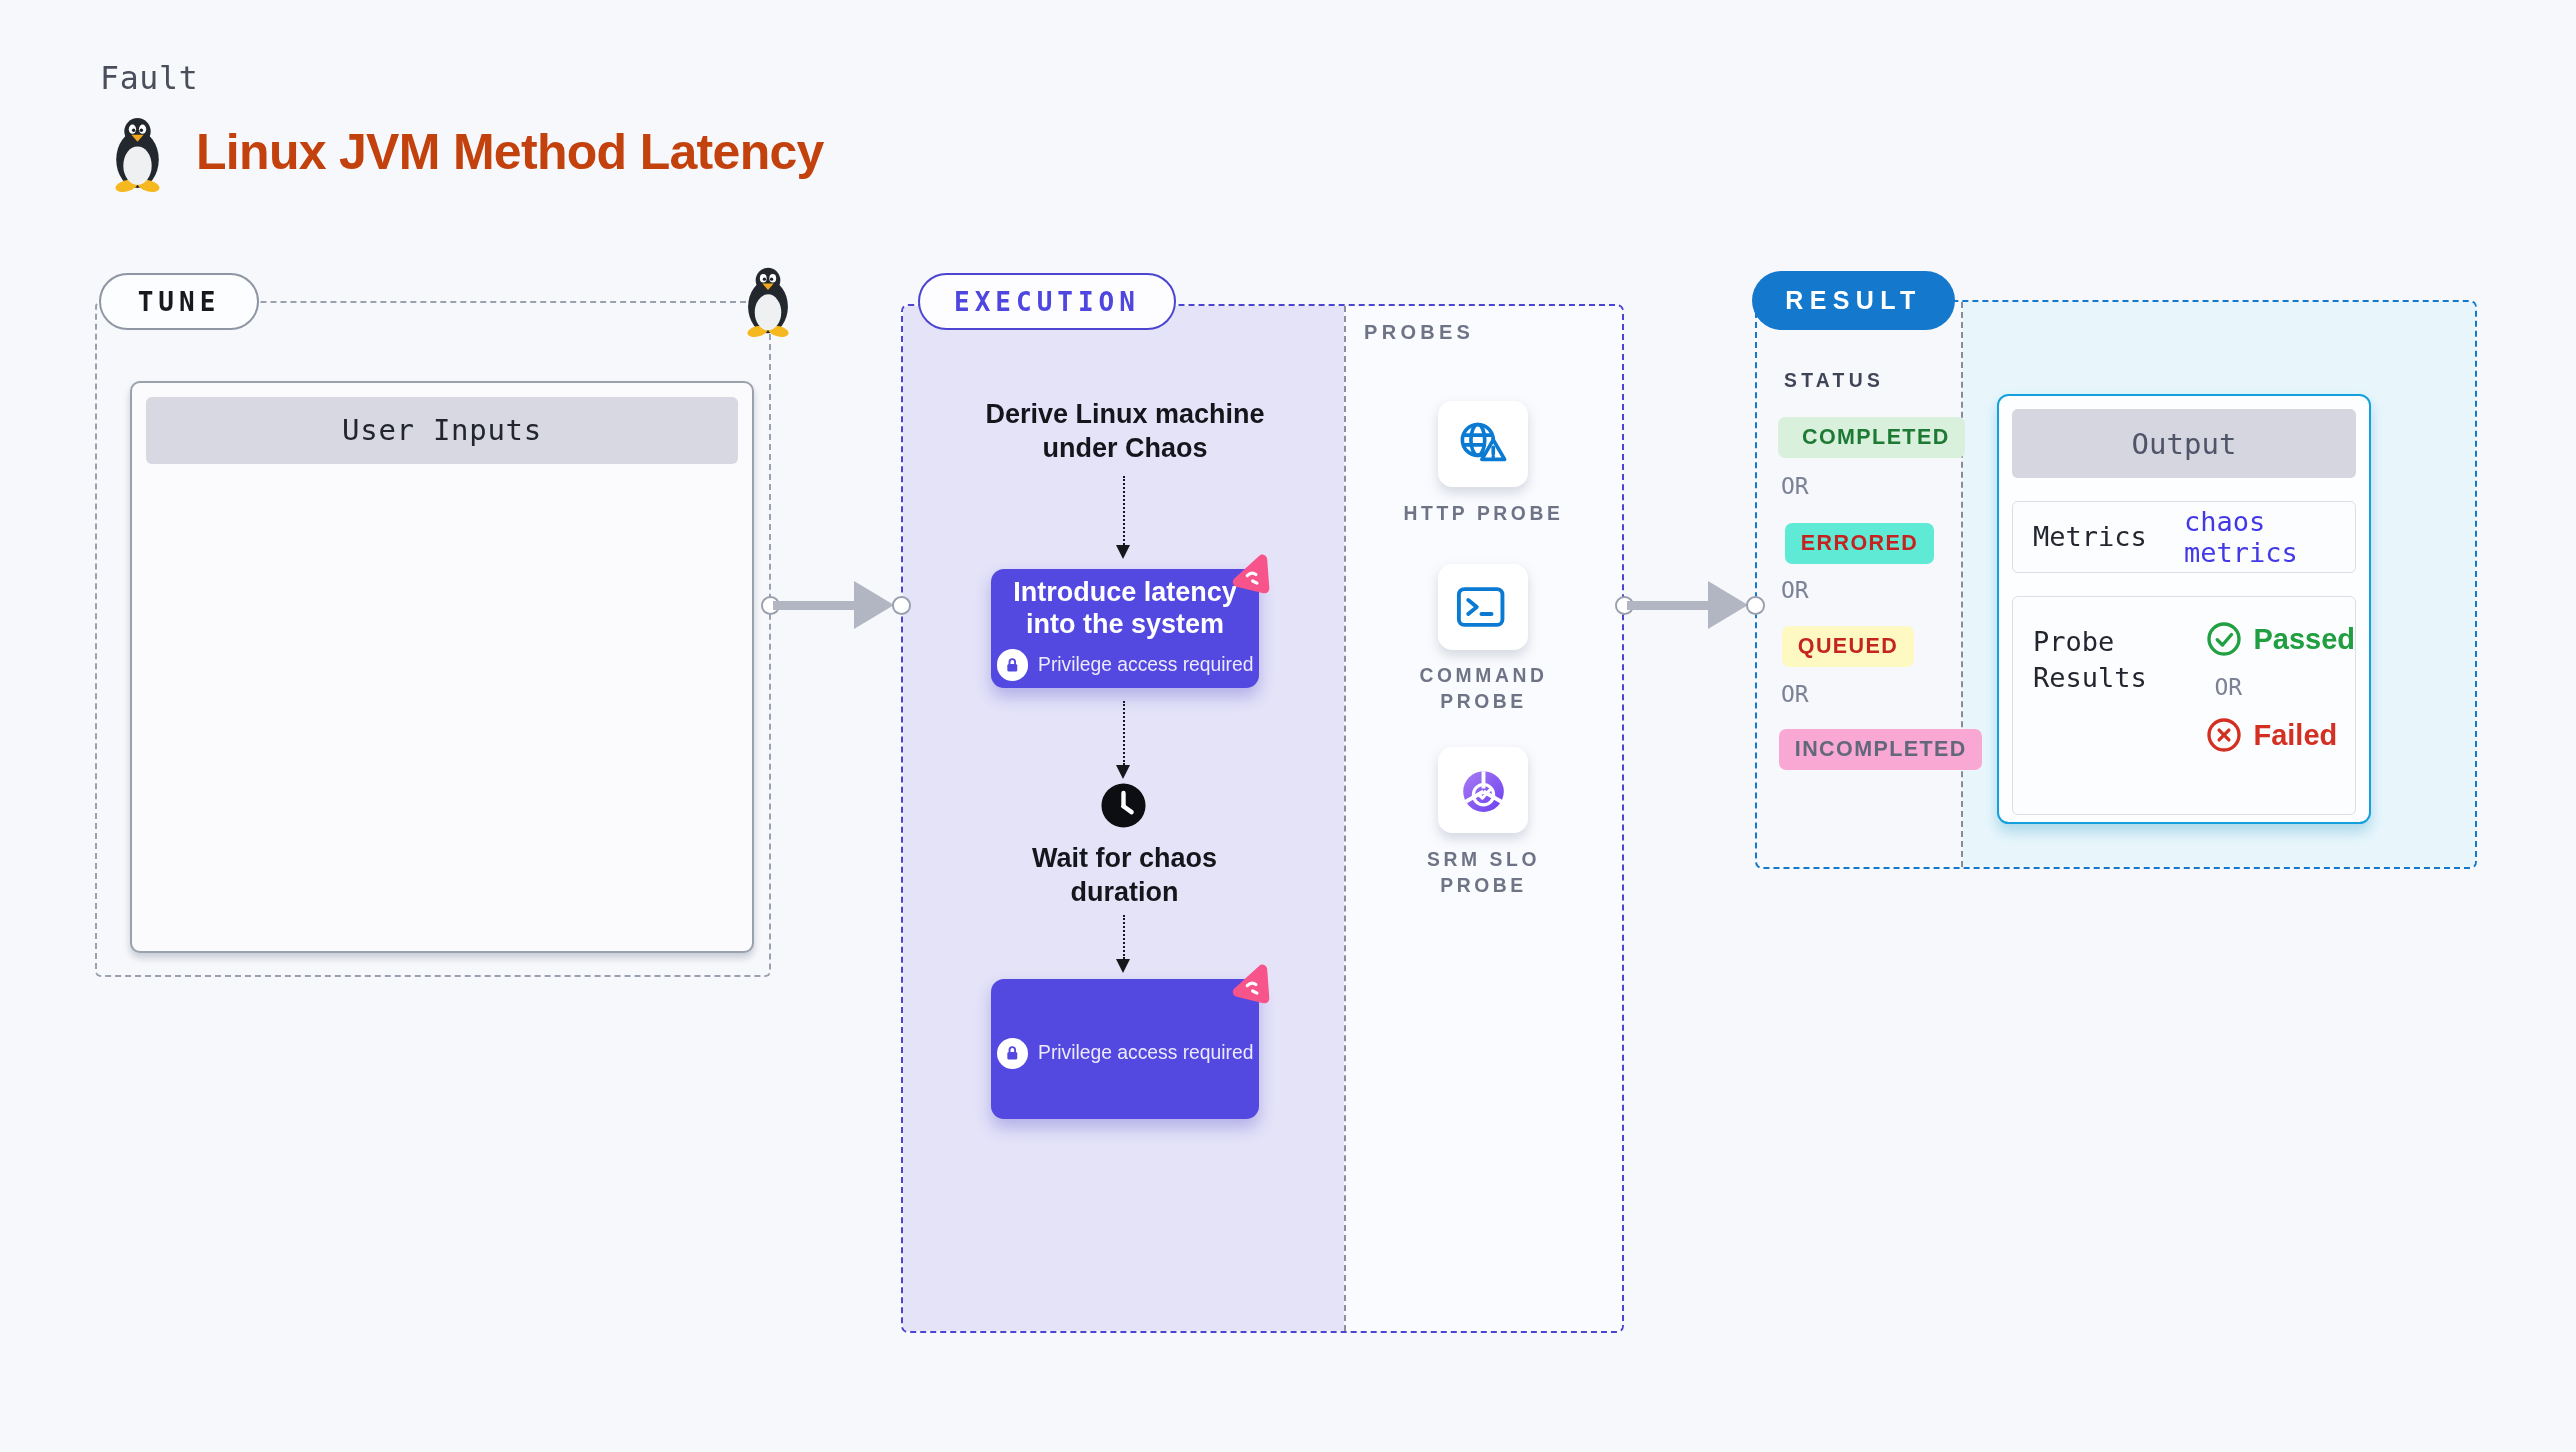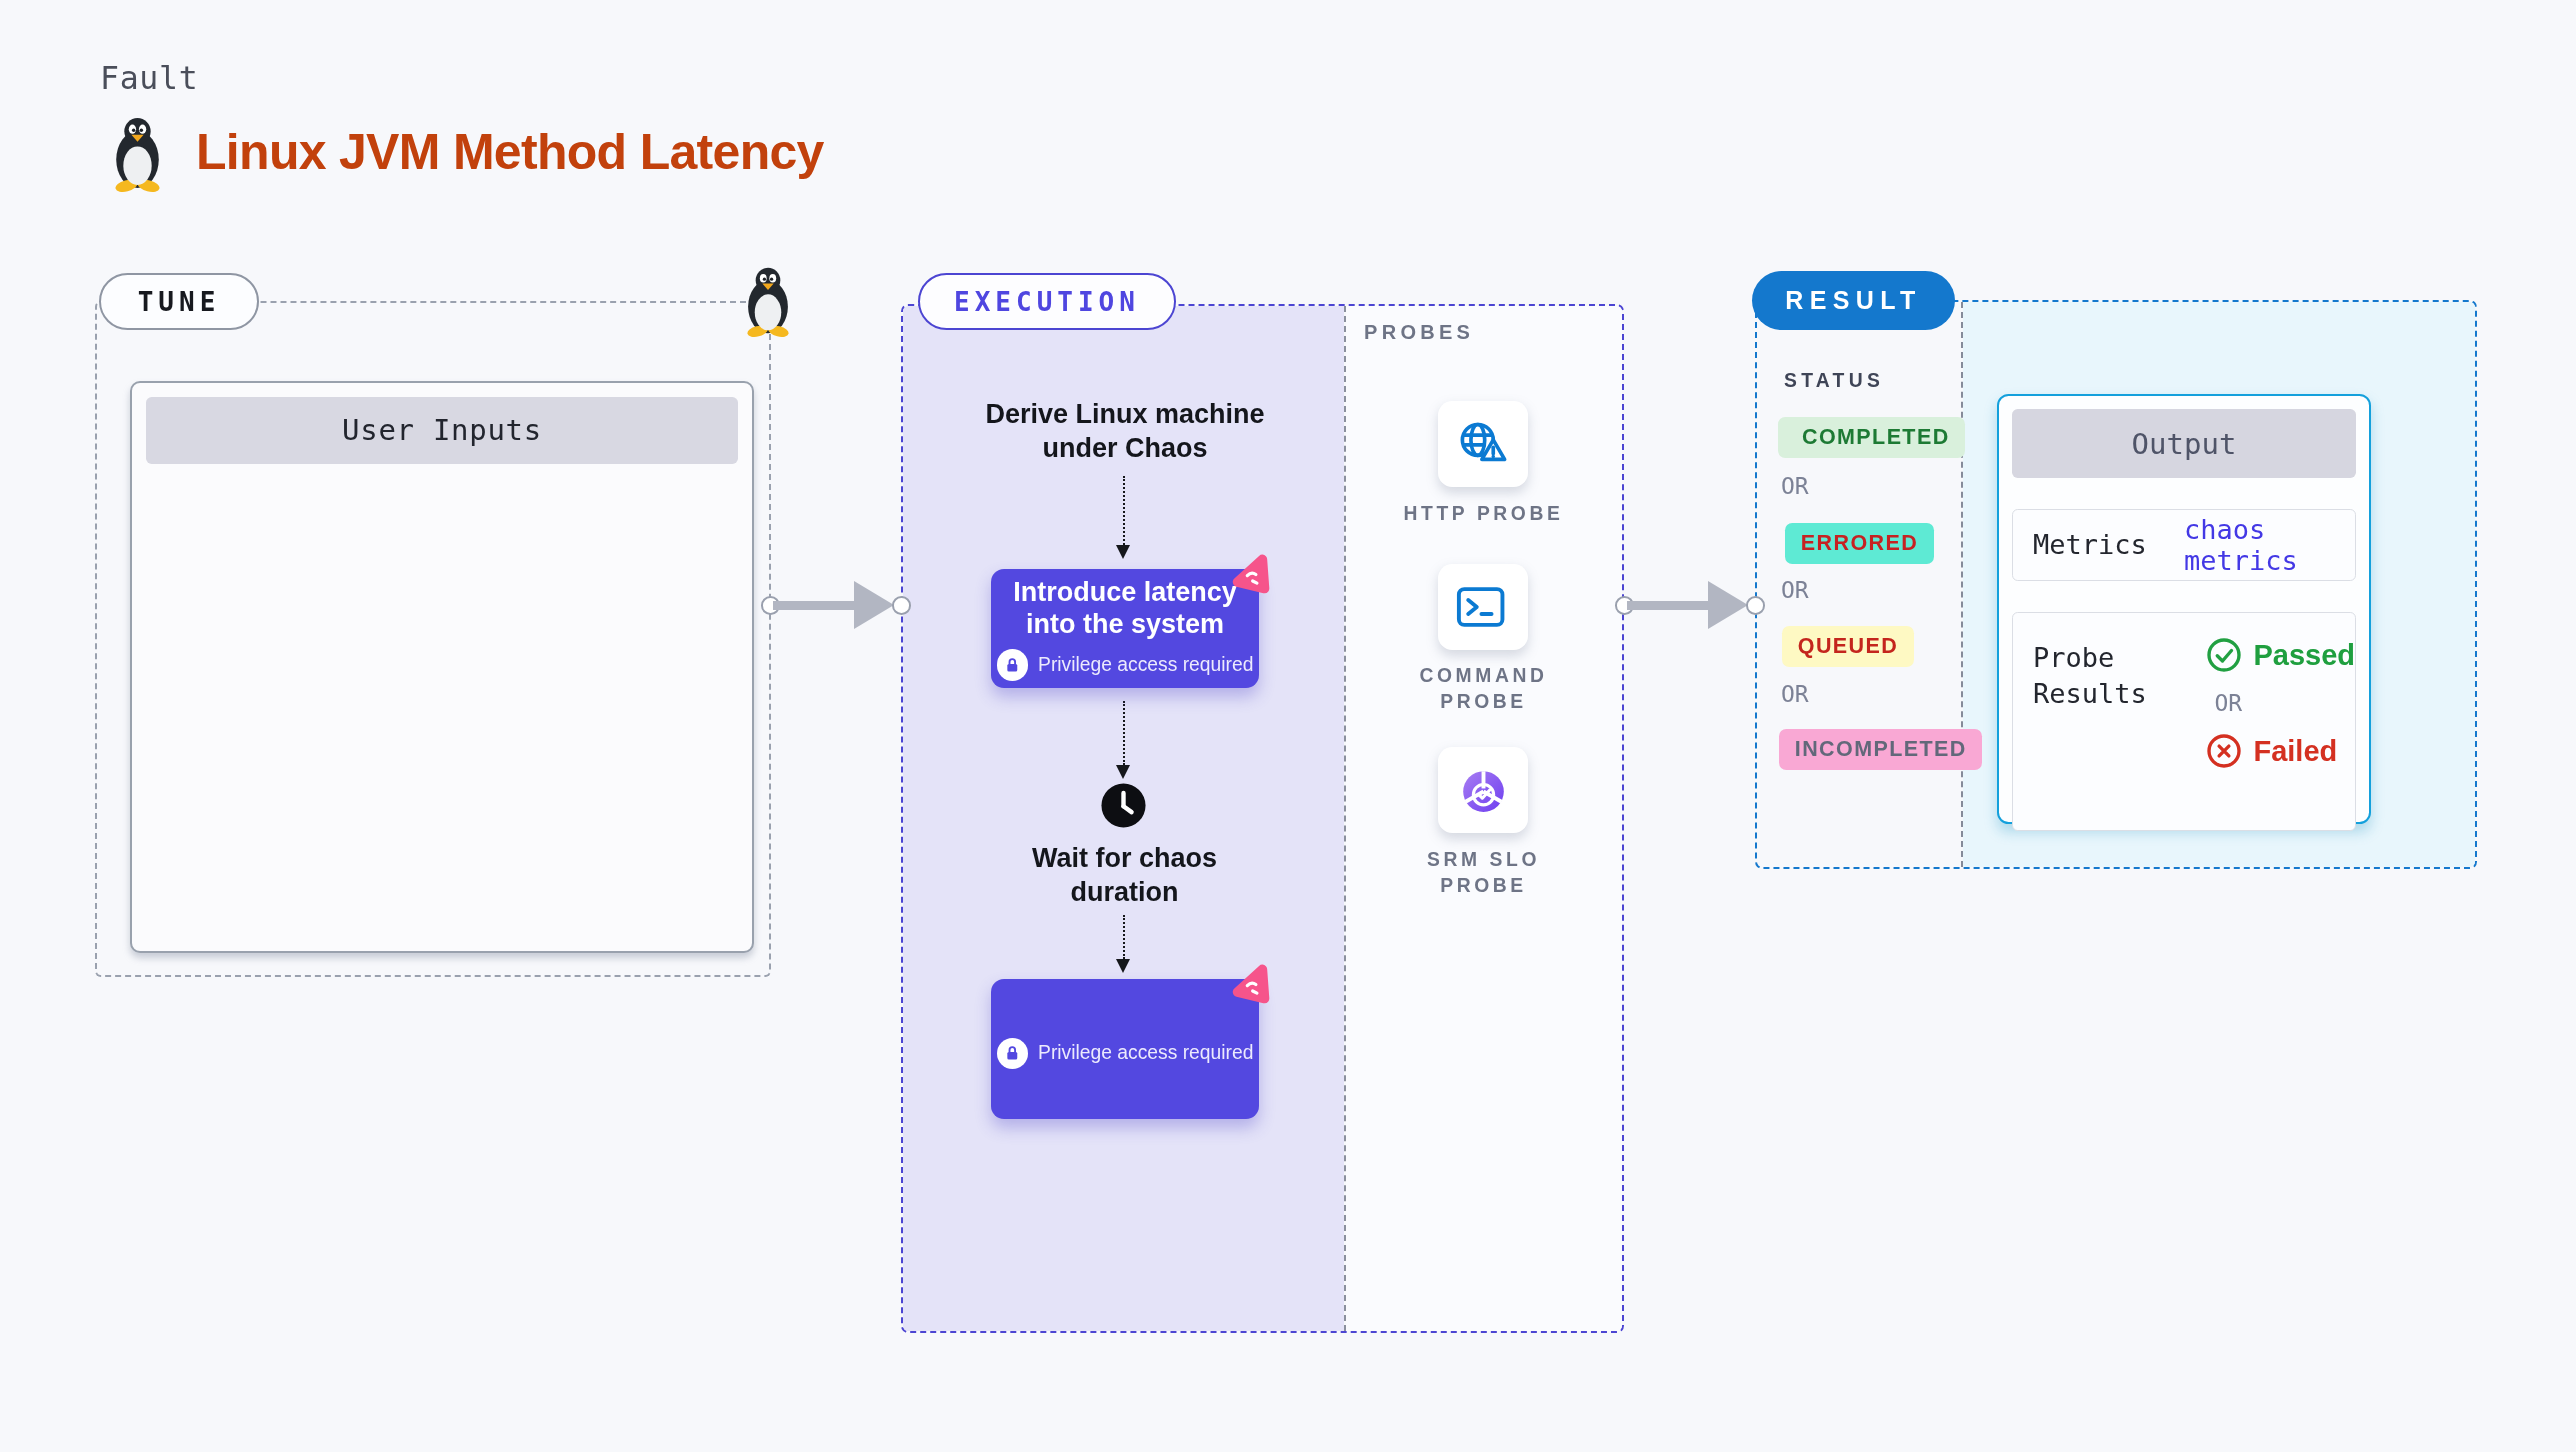--- a/index.html
+++ b/index.html
@@ -159,21 +159,21 @@
     left: 1997px; top: 394px; width: 374px; height: 430px;
     background: #fdfeff; border: 2.9px solid #14a0dc; border-radius: 11.5px;
     box-shadow: 0 7.2px 13px rgba(20,140,190,.28); z-index: 3;
   }
   .output-header {
     margin: 13px 13px 0 13px; height: 69px; background: #d6d6e0; border-radius: 5.7px;
     display: flex; align-items: center; justify-content: center;
     font-size: 29px; color: #4f5468;
   }
   .output-row {
-    margin: 31px 13px 0 13px; background: #fcfdff;
+    margin: 23px 13px 0 13px; background: #fcfdff;
     border: 1.4px solid #dbdee5; border-radius: 5.7px; display: flex; gap: 27px;
   }
   .metrics-row { height: 72px; align-items: center; }
   .probe-results-row { height: 219px; }
   .out-label { width: 173px; padding-left: 20px; font-size: 27px; color: #23262e; line-height: 1.35; }
   .probe-results-row .out-label { padding-top: 27px; }
   .out-value { font-size: 27px; color: #4338e5; }
   .pr-col { padding-top: 24px; }
   .pr-line { display: flex; align-items: center; }
   .pr-text { font-size: 29px; font-weight: bold; margin-left: 11.5px; }

